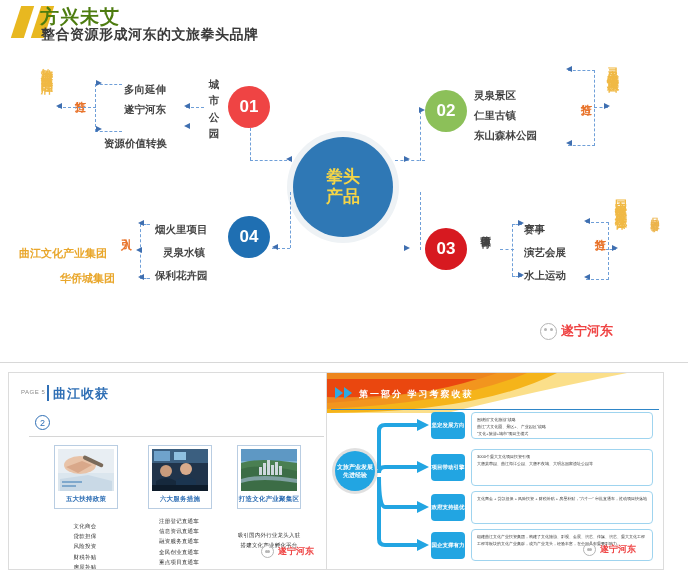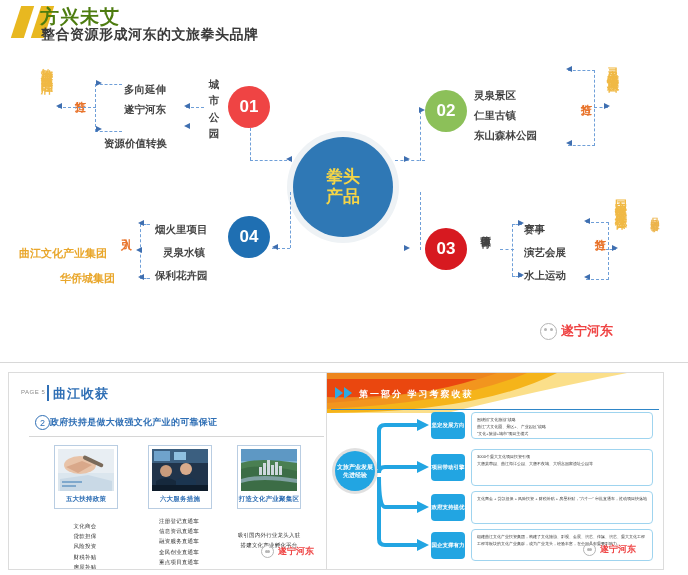--- a/index.html
+++ b/index.html
@@ -204,21 +204,20 @@
     <span class="wm-ic"></span>
     <span>遂宁河东</span>
   </div>
 </div>
 
 <div class="slide" id="bl-slide">
   <div class="bl-page">PAGE 5</div>
   <div class="bl-div"></div>
   <div class="bl-title">曲江收获</div>
   <div class="bl-num">2</div>
-  <div class="bl-sub">政府扶持是做大做强文化产业的可靠保证</div>
   <div class="bl-rule"></div>
 
   <div class="card" style="left:45px;top:72px;">
     <svg class="card-img" viewBox="0 0 56 42">
       <rect width="56" height="42" fill="#e8eef3"></rect>
       <rect x="0" y="24" width="56" height="18" fill="#dbe6ee"></rect>
       <path d="M2 30 L30 26 L54 32 L54 42 L2 42 Z" fill="#c9d9e6"></path>
       <ellipse cx="22" cy="16" rx="16" ry="9" fill="#e8c3a8"></ellipse>
       <path d="M8 18 L24 12 L34 16 L20 24 Z" fill="#d9a88a"></path>
       <rect x="26" y="6" width="22" height="4" rx="2" fill="#7a6a5a" transform="rotate(25 26 6)"></rect>

